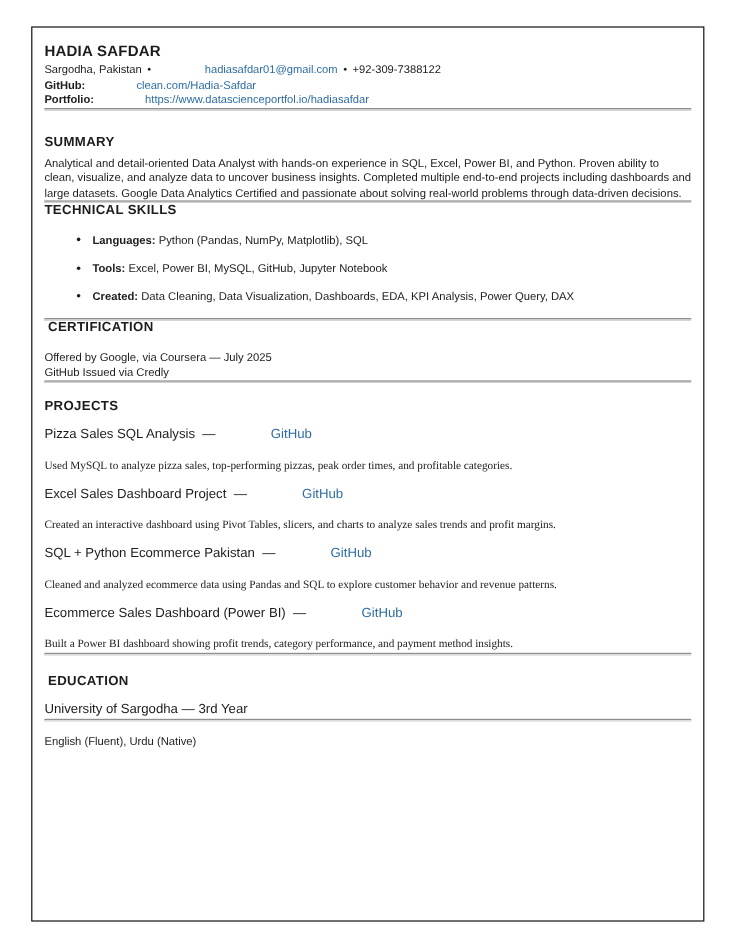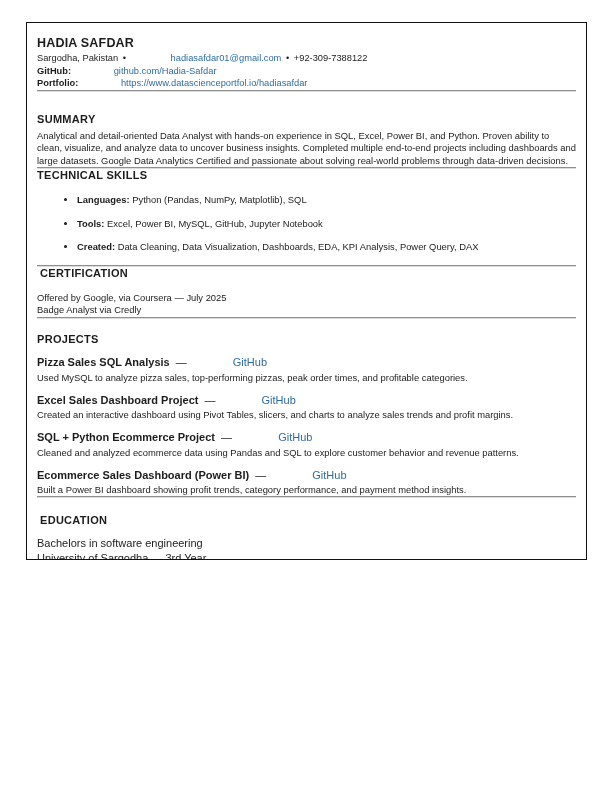--- a/index.html
+++ b/index.html
@@ -5,21 +5,21 @@
   html, body { margin:0; padding:0; }
   body {
     width:612px; height:792px;
     background:#ffffff;
     font-family:"Liberation Sans", sans-serif;
     color:#1c1c1c;
     position:relative;
   }
   .sheet {
     position:absolute; left:26px; top:22px;
-    width:561px; height:538px;
+    width:561px; height:746px;
     border:1.5px solid #111;
     box-sizing:border-box;
     padding:13px 10px 0 10px;
     background:#fff;
     overflow:hidden;
   }
   .name {
     font-size:12.5px; font-weight:bold; letter-spacing:.2px;
     line-height:14px;
   }
@@ -56,24 +56,24 @@
   }
   ul.skills li {
     font-size:9.4px; line-height:12px;
     margin-bottom:11.5px;
   }
   .cert-lines, .edu-lines { margin-top:12px; }
   .cert-line { font-size:9.4px; line-height:12.6px; }
   .projects-heading { margin-top:14px; }
   .project { margin-top:10.5px; }
   .project-title-row { font-size:11px; line-height:13.5px; }
-  .project-title { font-weight:bold; }
+  .project-title { font-weight:normal; }
   .project-dash { margin:0 3px; color:#1c1c1c; }
   .project-link { font-size:11px; }
-  .project-desc { font-size:9.4px; line-height:11.5px; margin-top:2px; }
+  .project-desc { font-size:9.4px; line-height:11.5px; margin-top:14px;font-family:Liberation Serif, serif; }
   .edu-heading { margin-top:16px; }
   .edu-lines { margin-top:9px; }
   .edu-line { font-size:11px; line-height:15px; }
   .lang-heading {
     margin-top:13px; display:flex; align-items:center; gap:5px;
   }
   .globe { width:13px; height:13px; display:inline-block; }
   .lang-text { font-size:9.4px; margin-top:11px; }
 </style>
 </head>
@@ -86,21 +86,21 @@
     <div class="contact-block">
       <div class="contact-line">
         <span>Sargodha, Pakistan</span>
         <span class="sep">•</span>
         <a class="link">hadiasafdar01@gmail.com</a>
         <span class="sep">•</span>
         <span>+92-309-7388122</span>
       </div>
       <div class="contact-line">
         <span class="bold">GitHub:</span>
-        <a class="link">github.com/Hadia-Safdar</a>
+        <a class="link">clean.com/Hadia-Safdar</a>
       </div>
       <div class="contact-line">
         <span class="bold">Portfolio:</span>
         <a class="link">https://www.datascienceportfol.io/hadiasafdar</a>
       </div>
     </div>
   </div>
 
   <hr class="divider hr1">
 
@@ -128,21 +128,21 @@
       </li>
     </ul>
   </div>
 
   <hr class="divider hr3">
 
   <div>
     <div class="section-heading indent">CERTIFICATION</div>
     <div class="cert-lines">
       <div class="cert-line">Offered by Google, via Coursera — July 2025</div>
-      <div class="cert-line">Badge Analyst via Credly</div>
+      <div class="cert-line">GitHub Issued via Credly</div>
     </div>
   </div>
 
   <hr class="divider hr4">
 
   <div>
     <div class="section-heading projects-heading">PROJECTS</div>
 
     <div class="project">
       <div class="project-title-row">
@@ -157,21 +157,21 @@
       <div class="project-title-row">
         <span class="project-title">Excel Sales Dashboard Project</span>
         <span class="project-dash">—</span>
         <a class="link project-link">GitHub</a>
       </div>
       <div class="project-desc">Created an interactive dashboard using Pivot Tables, slicers, and charts to analyze sales trends and profit margins.</div>
     </div>
 
     <div class="project">
       <div class="project-title-row">
-        <span class="project-title">SQL + Python Ecommerce Project</span>
+        <span class="project-title">SQL + Python Ecommerce Pakistan</span>
         <span class="project-dash">—</span>
         <a class="link project-link">GitHub</a>
       </div>
       <div class="project-desc">Cleaned and analyzed ecommerce data using Pandas and SQL to explore customer behavior and revenue patterns.</div>
     </div>
 
     <div class="project">
       <div class="project-title-row">
         <span class="project-title">Ecommerce Sales Dashboard (Power BI)</span>
         <span class="project-dash">—</span>
@@ -179,38 +179,23 @@
       </div>
       <div class="project-desc">Built a Power BI dashboard showing profit trends, category performance, and payment method insights.</div>
     </div>
   </div>
 
   <hr class="divider hr5">
 
   <div>
     <div class="section-heading indent edu-heading">EDUCATION</div>
     <div class="edu-lines">
-      <div class="edu-line">Bachelors in software engineering</div>
       <div class="edu-line">University of Sargodha — 3rd Year</div>
     </div>
   </div>
 
   <hr class="divider hr6">
 
   <div>
-    <div class="section-heading indent lang-heading">
-      <span class="globe">
-        <svg viewBox="0 0 14 14" width="13" height="13">
-          <circle cx="7" cy="7" r="6.5" fill="#7fb5e6"></circle>
-          <g stroke="#ffffff" stroke-width="0.9" fill="none" opacity="0.9">
-            <ellipse cx="7" cy="7" rx="3" ry="6.2"></ellipse>
-            <line x1="0.8" y1="7" x2="13.2" y2="7"></line>
-            <line x1="1.6" y1="3.8" x2="12.4" y2="3.8"></line>
-            <line x1="1.6" y1="10.2" x2="12.4" y2="10.2"></line>
-          </g>
-        </svg>
-      </span>
-      <span>LANGUAGES</span>
-    </div>
     <div class="lang-text">English (Fluent), Urdu (Native)</div>
   </div>
 
 </div>
 
 </body></html>

